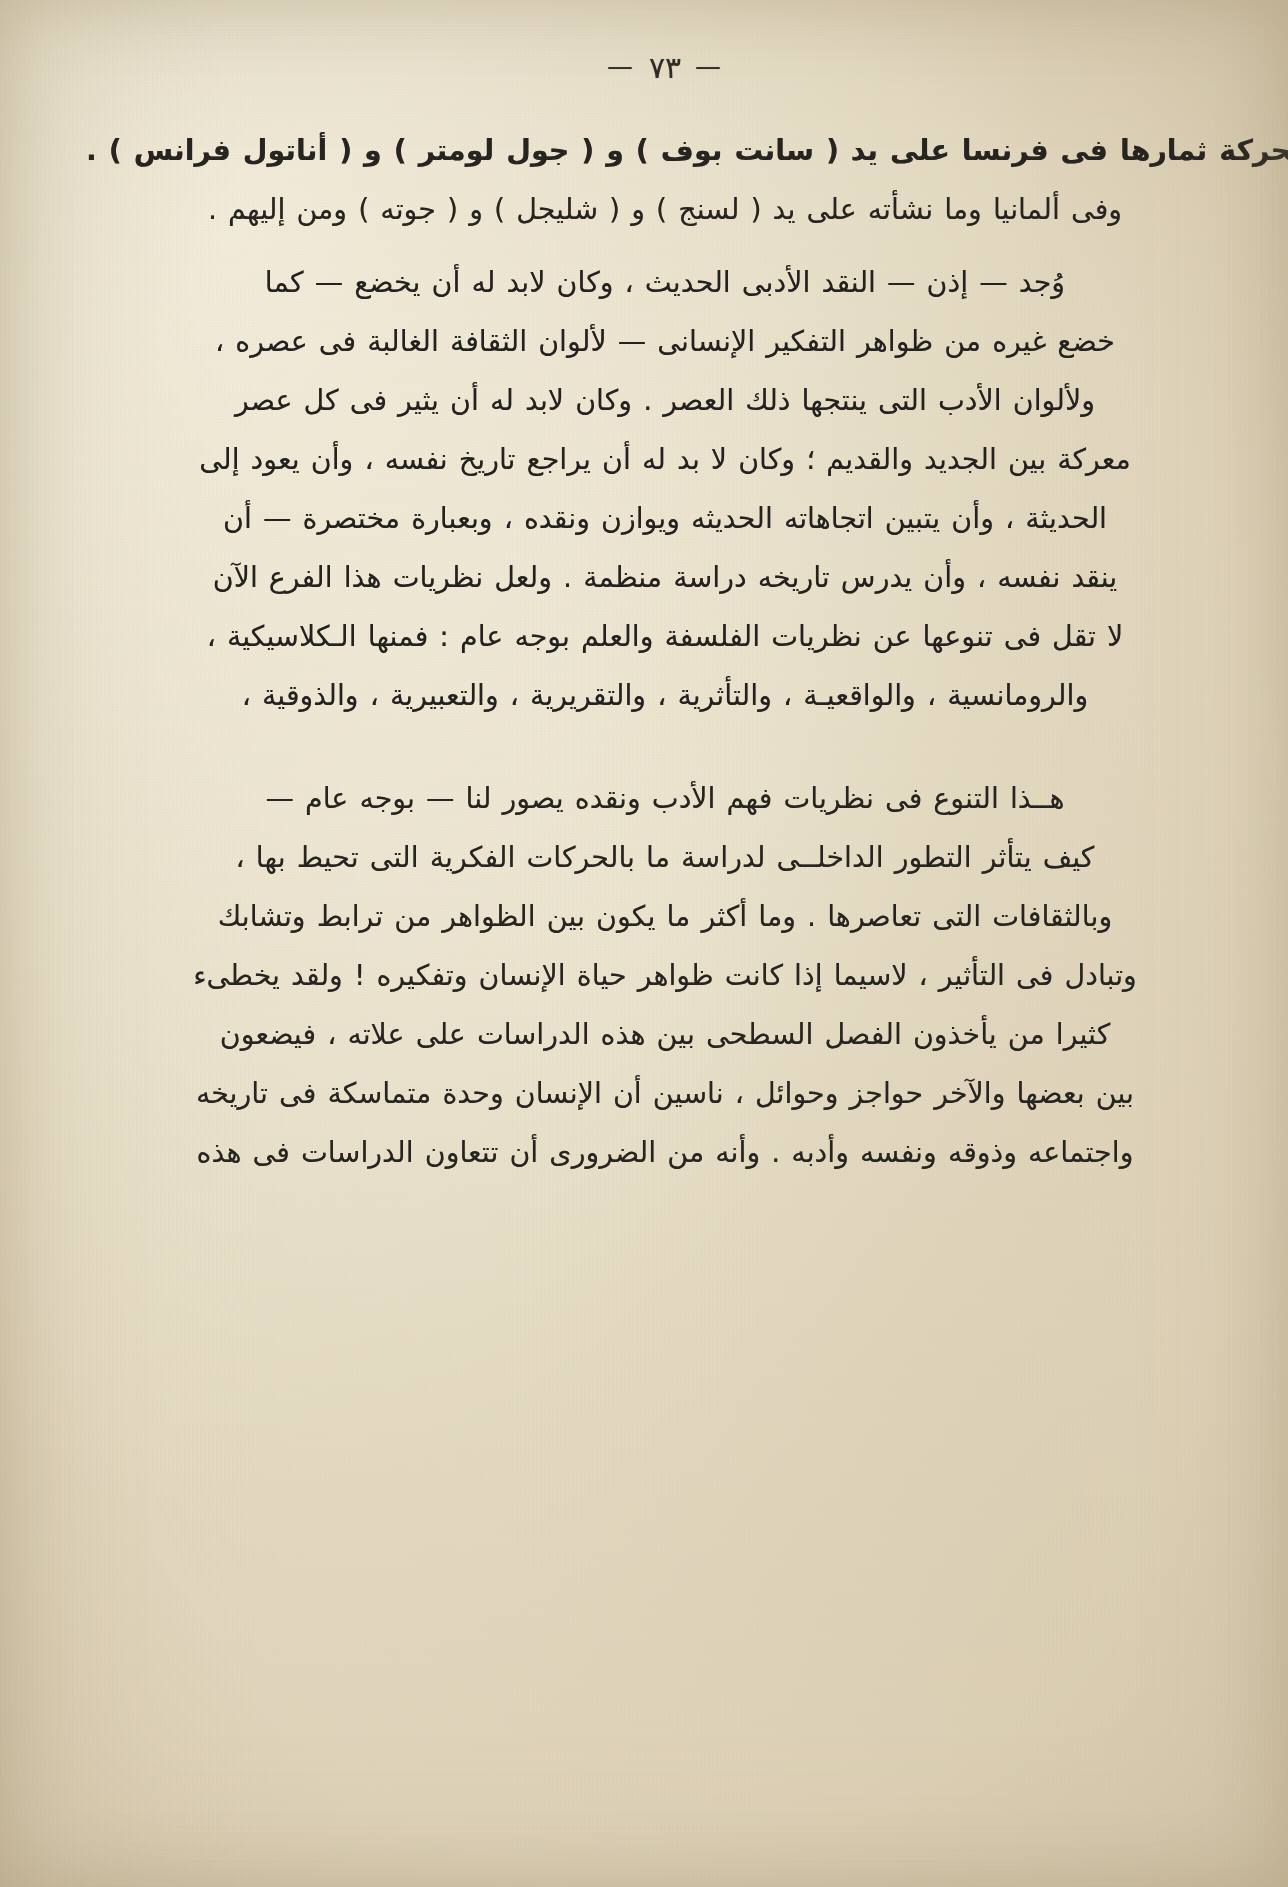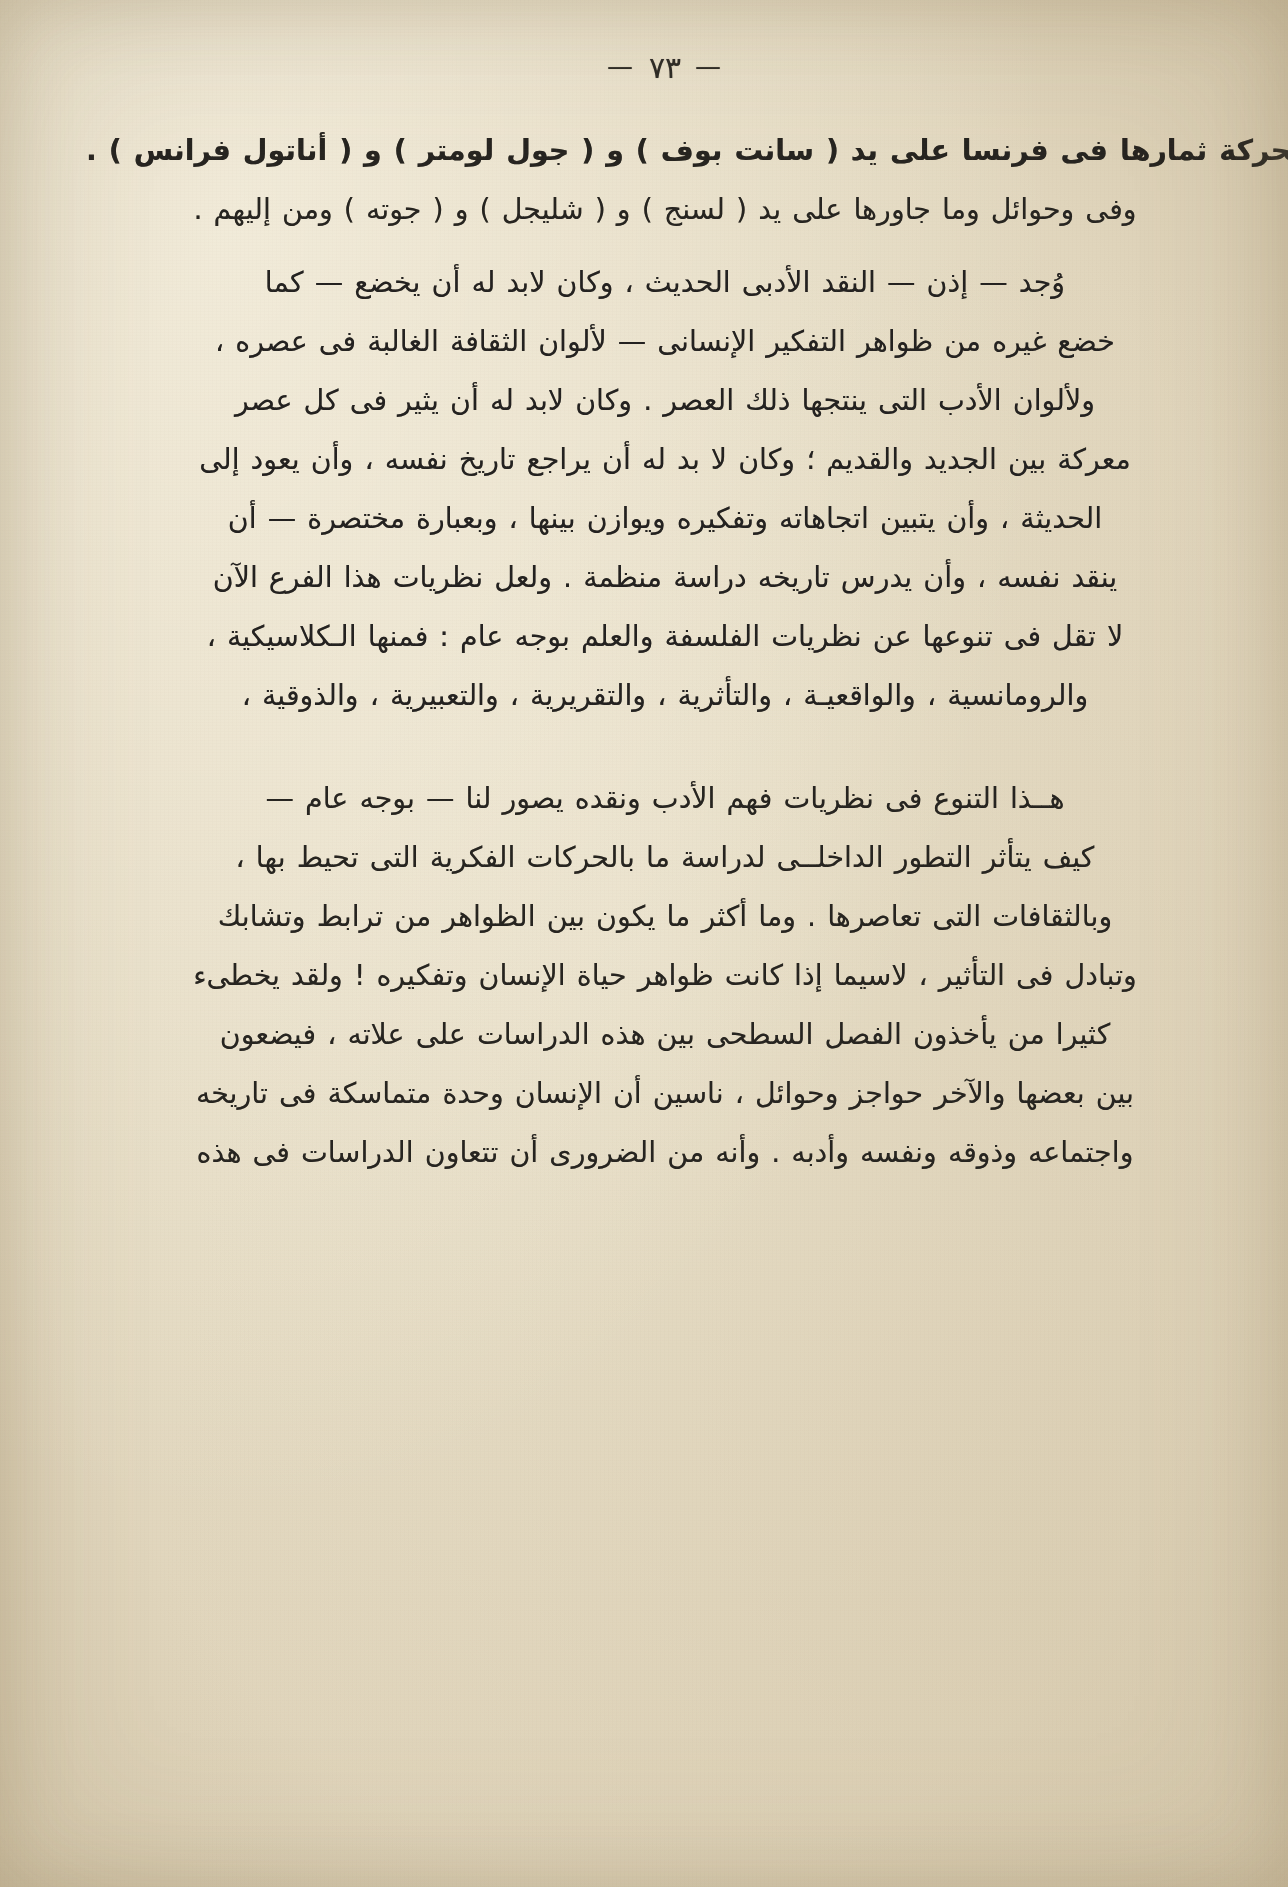--- a/index.html
+++ b/index.html
@@ -112,29 +112,29 @@
   <div class="content">
 
     <div class="folio">
       <span class="dash">—</span><span>٧٣</span><span class="dash">—</span>
     </div>
 
     <p class="para">
       <span class="line justified">
           <span>الحركة ثمارها فى فرنسا على يد ( سانت بوف ) و ( جول لومتر ) و ( أناتول فرانس ) .</span>
         </span>
-      <span class="line start"><span>وفى وحوائل وما جاورها على يد ( لسنج ) و ( شليجل ) و ( جوته ) ومن إليهم .</span></span>
+      <span class="line start"><span>وفى ألمانيا وما نشأته على يد ( لسنج ) و ( شليجل ) و ( جوته ) ومن إليهم .</span></span>
     </p>
 
     <p class="para dense">
       <span class="line centered"><span>وُجد — إذن — النقد الأدبى الحديث ، وكان لابد له أن يخضع — كما</span></span>
       <span class="line centered"><span>خضع غيره من ظواهر التفكير الإنسانى — لألوان الثقافة الغالبة فى عصره ،</span></span>
       <span class="line centered"><span>ولألوان الأدب التى ينتجها ذلك العصر . وكان لابد له أن يثير فى كل عصر</span></span>
       <span class="line centered"><span>معركة بين الجديد والقديم ؛ وكان لا بد له أن يراجع تاريخ نفسه ، وأن يعود إلى</span></span>
-      <span class="line centered"><span>الحديثة ، وأن يتبين اتجاهاته وتفكيره ويوازن بينها ، وبعبارة مختصرة — أن</span></span>
+      <span class="line centered"><span>الحديثة ، وأن يتبين اتجاهاته الحديثه ويوازن ونقده ، وبعبارة مختصرة — أن</span></span>
       <span class="line centered"><span>ينقد نفسه ، وأن يدرس تاريخه دراسة منظمة . ولعل نظريات هذا الفرع الآن</span></span>
       <span class="line centered"><span>لا تقل فى تنوعها عن نظريات الفلسفة والعلم بوجه عام : فمنها الـكلاسيكية ،</span></span>
       <span class="line centered"><span>والرومانسية ، والواقعيـة ، والتأثرية ، والتقريرية ، والتعبيرية ، والذوقية ،</span></span>
     </p>
 
     <div class="spacer-md"></div>
 
     <p class="para">
       <span class="line centered"><span>هــذا التنوع فى نظريات فهم الأدب ونقده يصور لنا — بوجه عام —</span></span>
       <span class="line centered"><span>كيف يتأثر التطور الداخلــى لدراسة ما بالحركات الفكرية التى تحيط بها ،</span></span>

